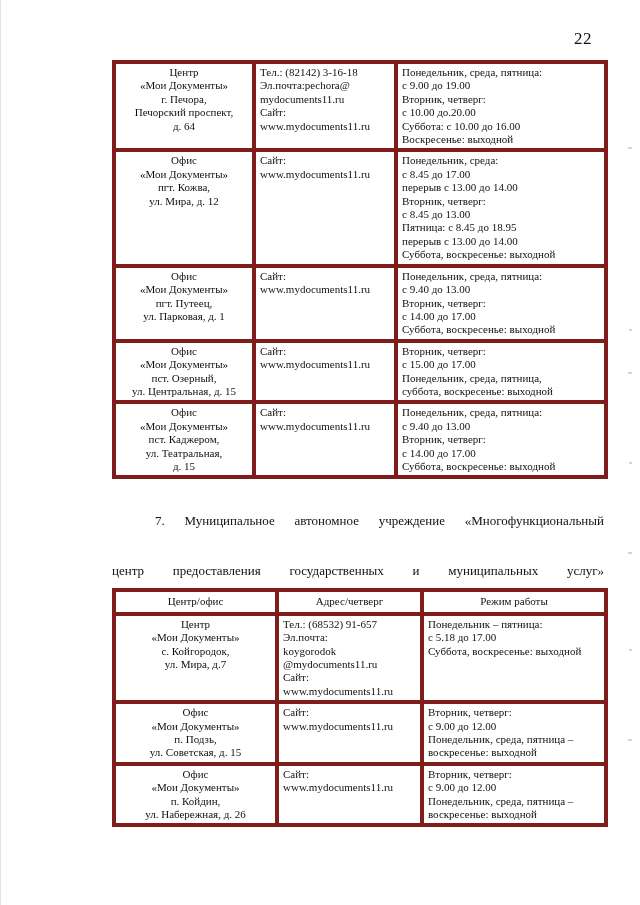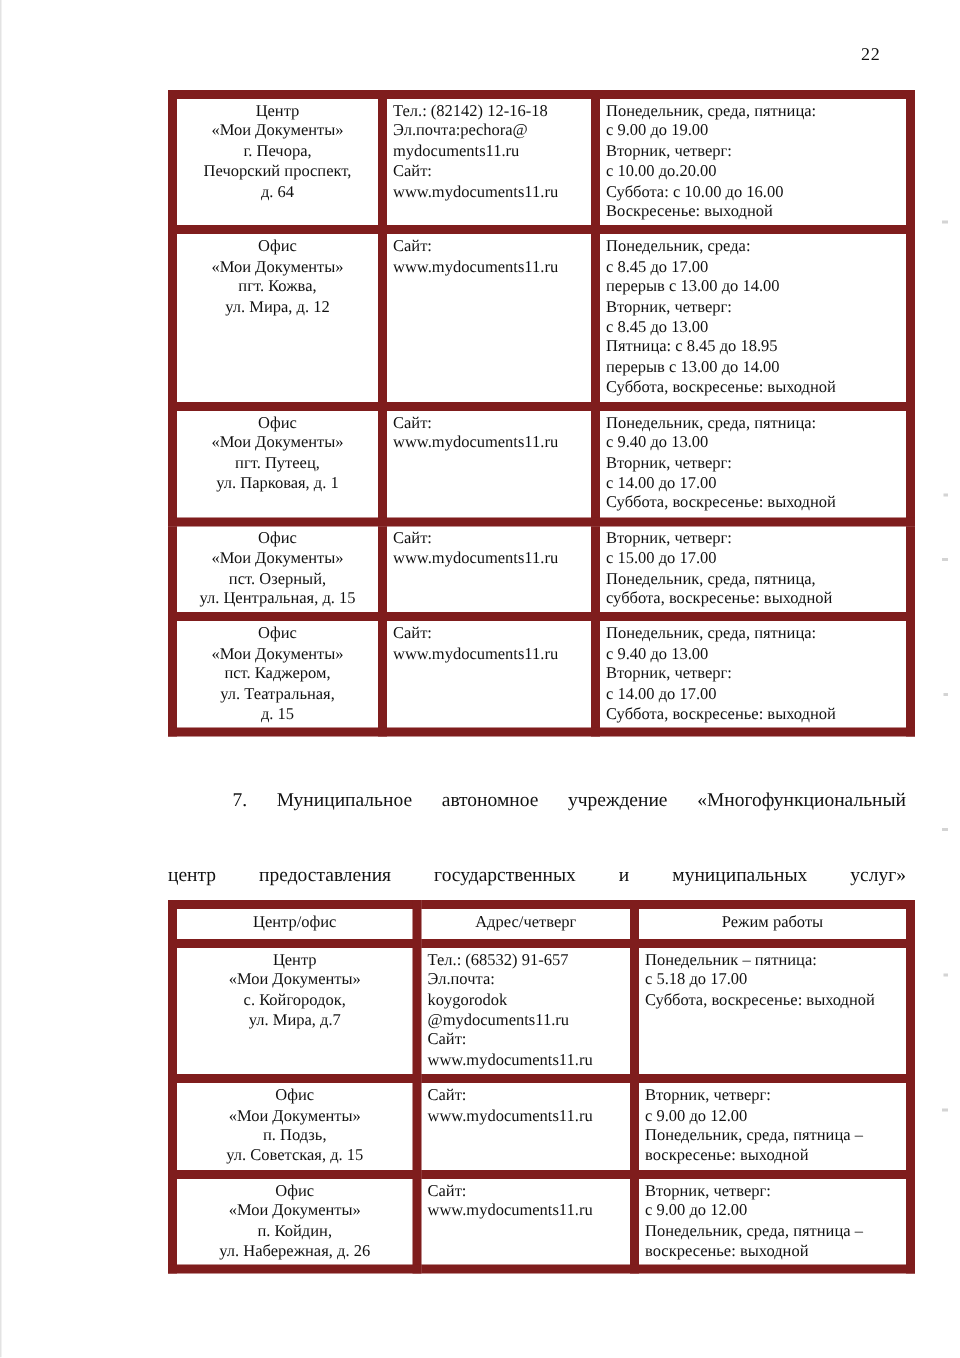--- a/index.html
+++ b/index.html
@@ -3,28 +3,28 @@
 <meta charset="utf-8">
 <style>
   html,body{margin:0;padding:0;}
   body{
     width:640px;height:905px;background:#ffffff;
     font-family:"Liberation Serif","DejaVu Serif",serif;color:#111;
   }
   .page{position:relative;width:640px;height:905px;background:#ffffff;overflow:hidden;}
   .scan-edge{position:absolute;left:0;top:0;width:1px;height:905px;background:#e3e3e3;}
   .artifact{position:absolute;background:#b0b0b0;opacity:.55;}
-  .page-number{position:absolute;top:29px;left:574px;font-size:12px;letter-spacing:.5px;}
+  .page-number{position:absolute;top:29px;left:574px;font-size:17px;letter-spacing:.5px;}
   .content{position:absolute;left:112px;top:60px;width:492px;}
   table.doc-table{
     border-collapse:collapse;table-layout:fixed;width:492px;
     font-size:11px;line-height:13.4px;
   }
   .doc-table td,.doc-table th{
-    border:6px solid #7f1d1d;vertical-align:top;
+    border:4px solid #7f1d1d;vertical-align:top;
     padding:2px 4px;white-space:pre-line;overflow:hidden;margin-top:47px;
   }
   .doc-table th{font-weight:normal;text-align:center;white-space:normal;padding:3px 4px;}
   .c-center{text-align:center;}
   .section7{margin:8px 0 9px;font-size:13px;line-height:17px;}
   .s7-line{text-align:justify;text-align-last:justify;margin-top:33px;}
   .s7-line.first{text-indent:43px;}
   .s7-line.last{text-align-last:left;}
 </style>
 </head>
@@ -51,21 +51,21 @@
         <col style="width:142px">
         <col style="width:210px">
       </colgroup>
       <tbody>
         <tr>
           <td class="c-center">Центр
 «Мои Документы»
 г. Печора,
 Печорский проспект,
 д. 64</td>
-          <td>Тел.: (82142) 12-16-18
+          <td>Тел.: (82142) 3-16-18
 Эл.почта:pechora@
 mydocuments11.ru
 Сайт:
 www.mydocuments11.ru</td>
           <td>Понедельник, среда, пятница:
 с 9.00 до 19.00
 Вторник, четверг:
 с 10.00 до.20.00
 Суббота: с 10.00 до 16.00
 Воскресенье: выходной</td>

